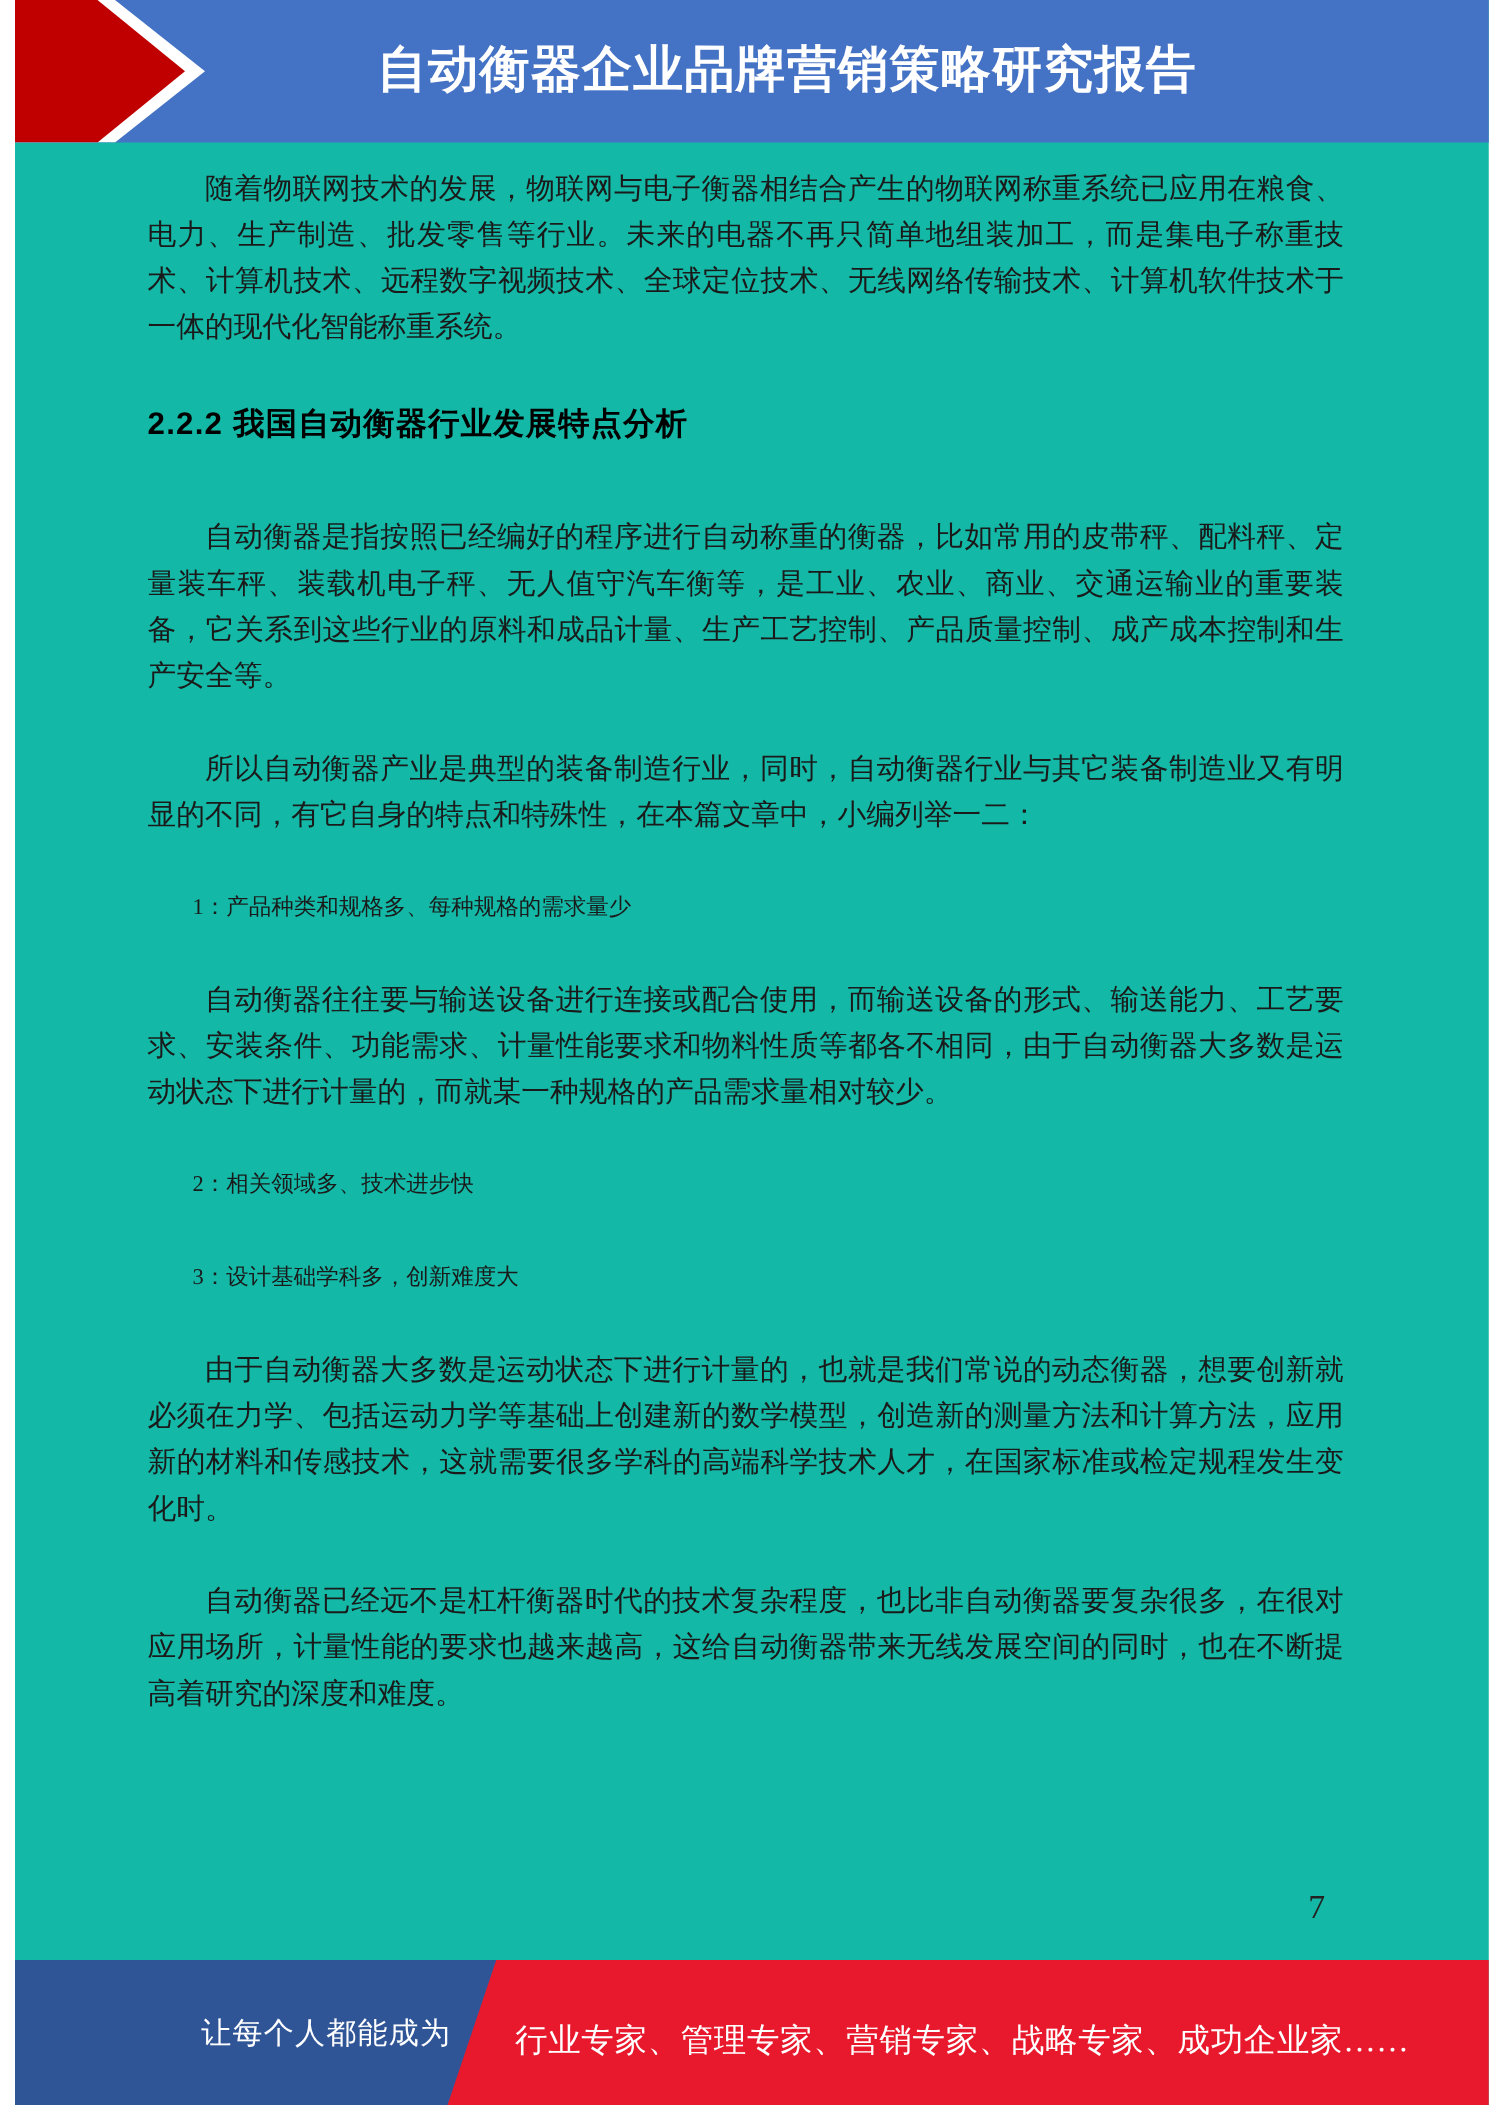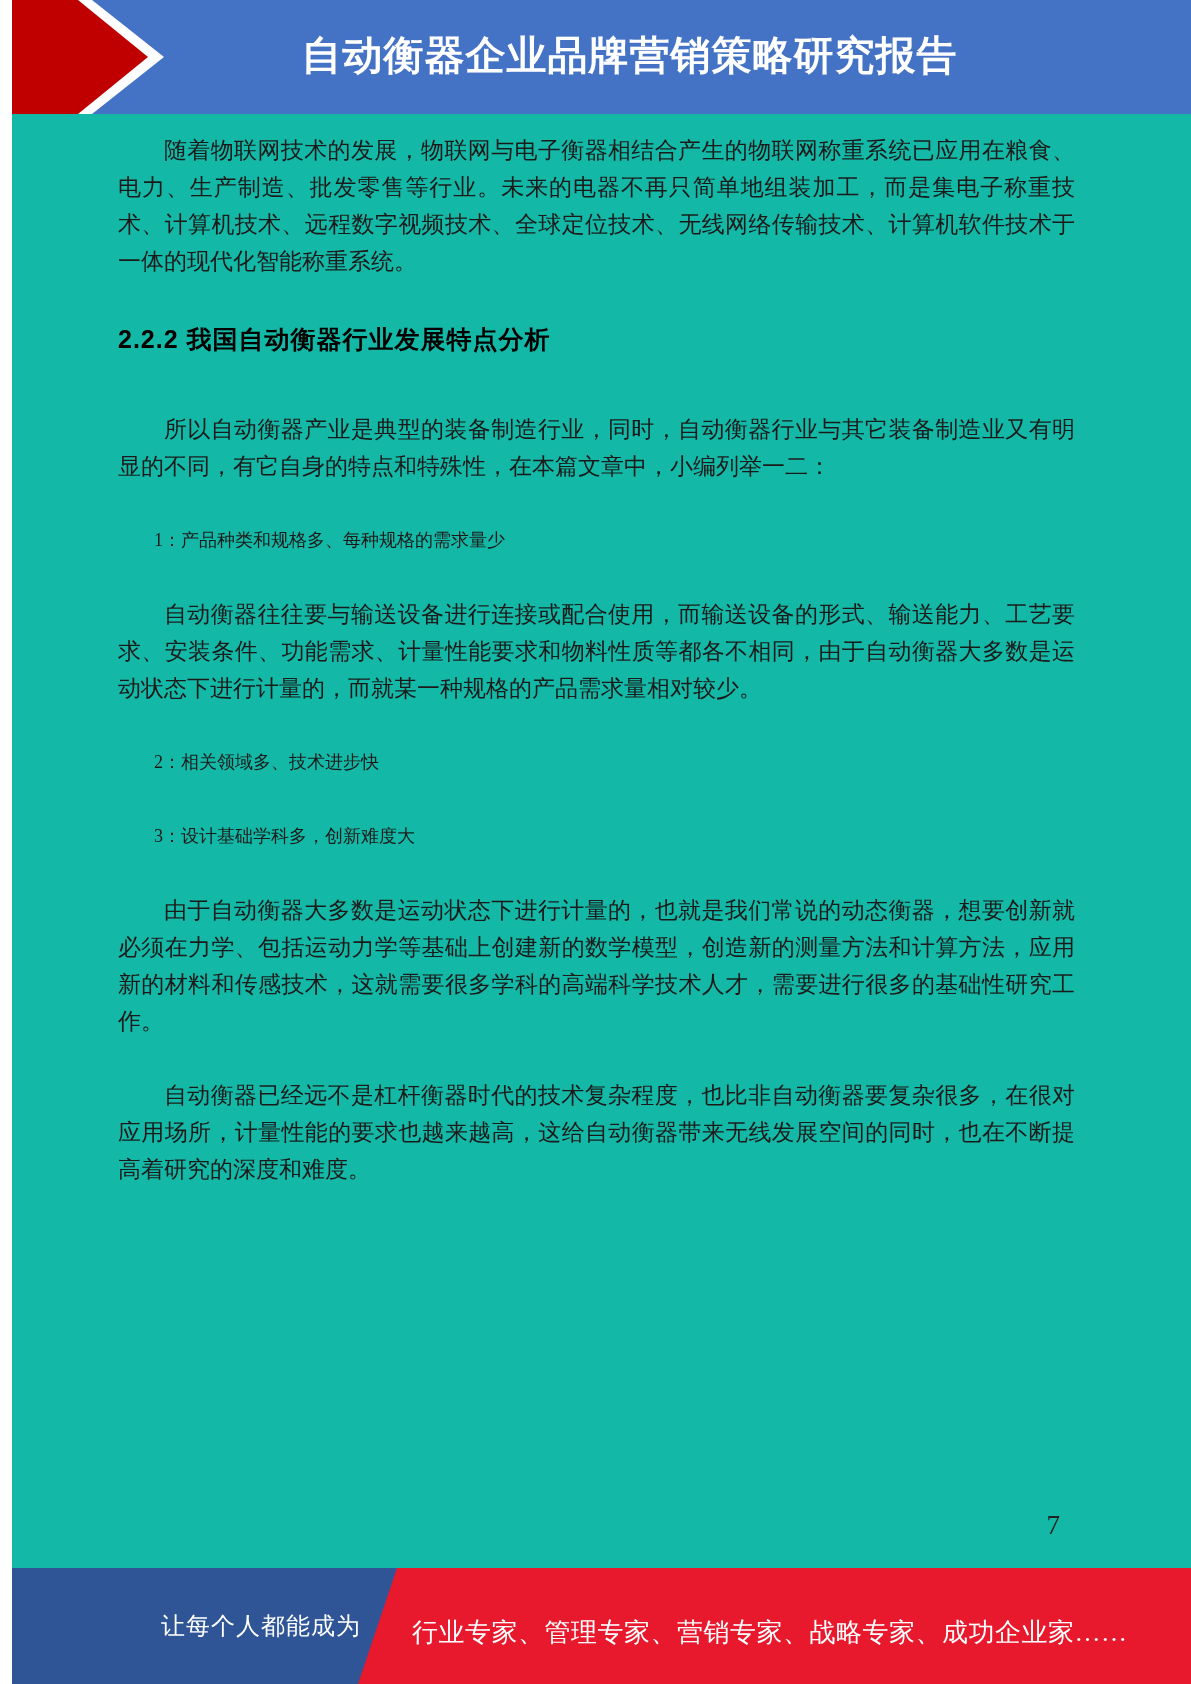--- a/index.html
+++ b/index.html
@@ -86,33 +86,34 @@
       <polygon class="arrow-red" points="0,0 66,0 136,57 66,114 0,114"></polygon>
     </svg>
     <div class="banner-title">自动衡器企业品牌营销策略研究报告</div>
   </header>
 
   <main class="content">
     <p class="para">随着物联网技术的发展，物联网与电子衡器相结合产生的物联网称重系统已应用在粮食、电力、生产制造、批发零售等行业。未来的电器不再只简单地组装加工，而是集电子称重技术、计算机技术、远程数字视频技术、全球定位技术、无线网络传输技术、计算机软件技术于一体的现代化智能称重系统。</p>
 
     <h2 class="section-heading">2.2.2 我国自动衡器行业发展特点分析</h2>
 
+    <p class="para">自动衡器是指按照已经编好的程序进行自动称重的衡器，比如常用的皮带秤、配料秤、定量装车秤、装载机电子秤、无人值守汽车衡等，是工业、农业、商业、交通运输业的重要装备，它关系到这些行业的原料和成品计量、生产工艺控制、产品质量控制、成产成本控制和生产安全等。</p>
 
     <p class="para">所以自动衡器产业是典型的装备制造行业，同时，自动衡器行业与其它装备制造业又有明显的不同，有它自身的特点和特殊性，在本篇文章中，小编列举一二：</p>
 
     <p class="list-line">1：产品种类和规格多、每种规格的需求量少</p>
 
     <p class="para">自动衡器往往要与输送设备进行连接或配合使用，而输送设备的形式、输送能力、工艺要求、安装条件、功能需求、计量性能要求和物料性质等都各不相同，由于自动衡器大多数是运动状态下进行计量的，而就某一种规格的产品需求量相对较少。</p>
 
     <p class="list-line">2：相关领域多、技术进步快</p>
 
 
     <p class="list-line">3：设计基础学科多，创新难度大</p>
 
-    <p class="para">由于自动衡器大多数是运动状态下进行计量的，也就是我们常说的动态衡器，想要创新就必须在力学、包括运动力学等基础上创建新的数学模型，创造新的测量方法和计算方法，应用新的材料和传感技术，这就需要很多学科的高端科学技术人才，需要进行很多的基础性研究工作。</p>
+    <p class="para">由于自动衡器大多数是运动状态下进行计量的，也就是我们常说的动态衡器，想要创新就必须在力学、包括运动力学等基础上创建新的数学模型，创造新的测量方法和计算方法，应用新的材料和传感技术，这就需要很多学科的高端科学技术人才，在国家标准或检定规程发生变化时。</p>
 
     <p class="para">自动衡器已经远不是杠杆衡器时代的技术复杂程度，也比非自动衡器要复杂很多，在很对应用场所，计量性能的要求也越来越高，这给自动衡器带来无线发展空间的同时，也在不断提高着研究的深度和难度。</p>
   </main>
 
   <div class="page-number">7</div>
 
   <footer class="footer">
     <svg class="footer-blue-shape" viewBox="0 0 400 116" preserveAspectRatio="none" aria-hidden="true">
       <polygon class="footer-blue-poly" points="0,0 385,0 346,116 0,116"></polygon>
     </svg>

